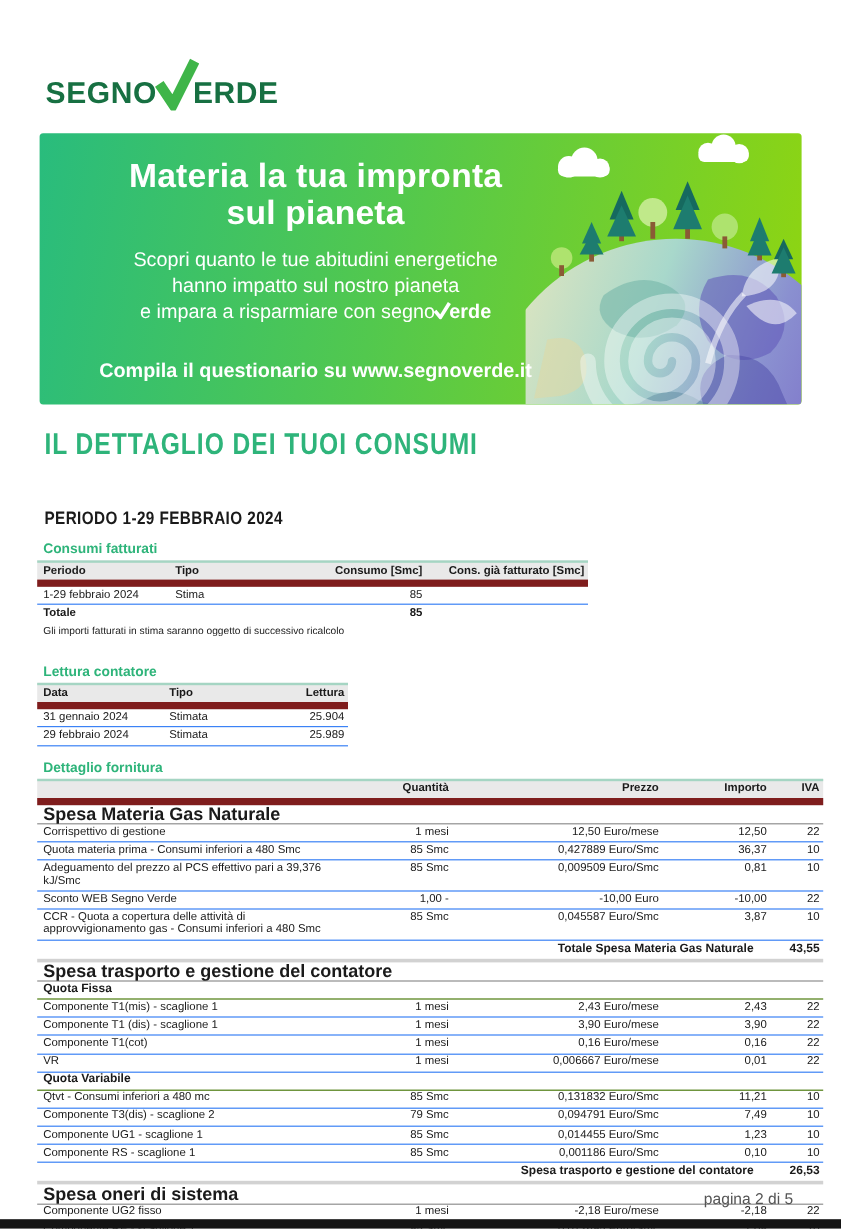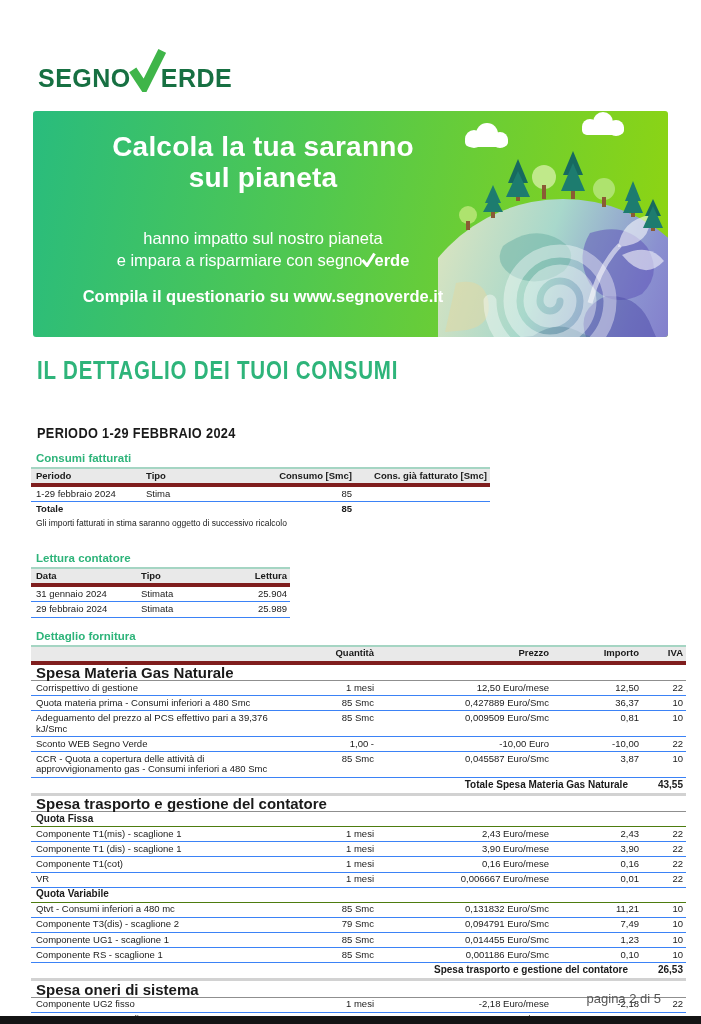--- a/index.html
+++ b/index.html
@@ -20,38 +20,38 @@
   }
   .banner-textcol{
     position:absolute;left:0;top:0;width:460px;height:100%;
     display:flex;flex-direction:column;align-items:center;text-align:center;
     padding-top:21px;box-sizing:border-box;z-index:2;
   }
   .banner-title{font-size:28px;font-weight:800;line-height:1.1;letter-spacing:.2px;}
   .banner-sub{margin-top:13px;font-size:16.5px;line-height:1.32;font-weight:400;}
   .brand-check{width:15px;height:15px;margin:0 -2px -1px -1px;}
   .brand-bold{font-weight:800;}
-  .banner-cta{margin-top:15px;font-size:16.5px;font-weight:800;}
+  .banner-cta{margin-top:28px;font-size:16.5px;font-weight:800;}
   .planet-wrap{position:absolute;right:0;top:0;width:230px;height:226px;z-index:1;}
   
   .page-title{
     position:absolute;left:37px;top:356px;font-size:25px;font-weight:700;color:#2eb47a;
     letter-spacing:1px;white-space:nowrap;transform:scaleX(.82);transform-origin:left;
   }
   .period-title{
     position:absolute;left:37px;top:424px;font-size:15px;font-weight:700;color:#1a1a1a;
     letter-spacing:.4px;white-space:nowrap;transform:scaleX(.85);transform-origin:left;
   }
   
   .content{position:absolute;left:31px;top:452px;width:655px;font-size:9.5px;}
   .table-title{color:#2eb47a;font-weight:700;font-size:11.5px;margin:0 0 3px 5px;}
   .tbl{width:100%;}
   .tbl-cf{width:459px;}
   .tbl-lc{width:259px;}
-  .t-head{background:#e9e9e9;border-top:2px solid #a5d5c3;border-bottom:4px solid #7f1d1d;font-weight:700;}
+  .t-head{background:#e9e9e9;border-top:2px solid #a5d5c3;border-bottom:6px solid #7f1d1d;font-weight:700;}
   .c-grid{display:grid;grid-template-columns:110px 1fr 118px 135px;}
   .l-grid{display:grid;grid-template-columns:105px 95px 1fr;}
   .d-grid{display:grid;grid-template-columns:1fr 85px 175px 90px 44px;}
   .cell{padding:1.8px 2px 1.8px 5px;line-height:10.5px;}
   .cell.num{text-align:right;padding-left:0;padding-right:3px;}
   .t-row{border-bottom:1px solid #3b82f6;}
   .t-row.bold{font-weight:700;border-bottom:none;}
   .note{font-size:8.5px;margin:2px 0 0 5px;}
   .gap1{height:24px;}
   .gap2{height:12px;}
@@ -70,25 +70,25 @@
   <span class="logo-word">SEGNO</span>
   <svg class="logo-check" viewBox="0 0 40 46">
     <polyline points="5,24 17,42 36,4" fill="none" stroke="#3fb549" stroke-width="9"></polyline>
   </svg>
   <span class="logo-word">ERDE</span>
 </div>
 
 <div class="banner">
   <div class="banner-textcol">
     <div class="banner-title">
-      <span>Calcola la tua saranno</span><br>
+      <span>Materia la tua impronta</span><br>
       <span>sul pianeta</span>
     </div>
     <div class="banner-sub">
-      <br>
+      <span>Scopri quanto le tue abitudini energetiche</span><br>
       <span>hanno impatto sul nostro pianeta</span><br>
       <span>e impara a risparmiare con </span><span>segno</span><svg class="brand-check" viewBox="0 0 15 15">
           <polyline points="1.5,8 6,13.5 13.5,1.5" fill="none" stroke="#ffffff" stroke-width="3"></polyline>
         </svg><span class="brand-bold">erde</span>
     </div>
     <div class="banner-cta">Compila il questionario su www.segnoverde.it</div>
   </div>
   <div class="planet-wrap">
     <svg width="230" height="226" viewBox="0 0 230 226">
       <defs>

